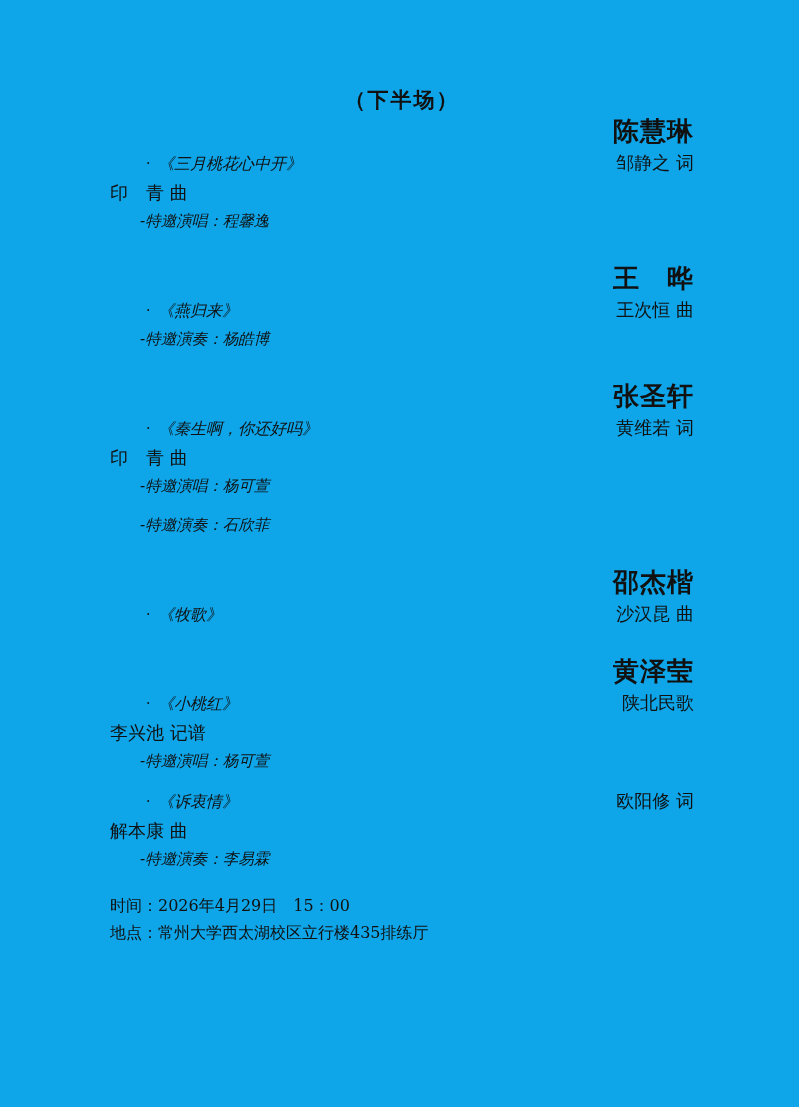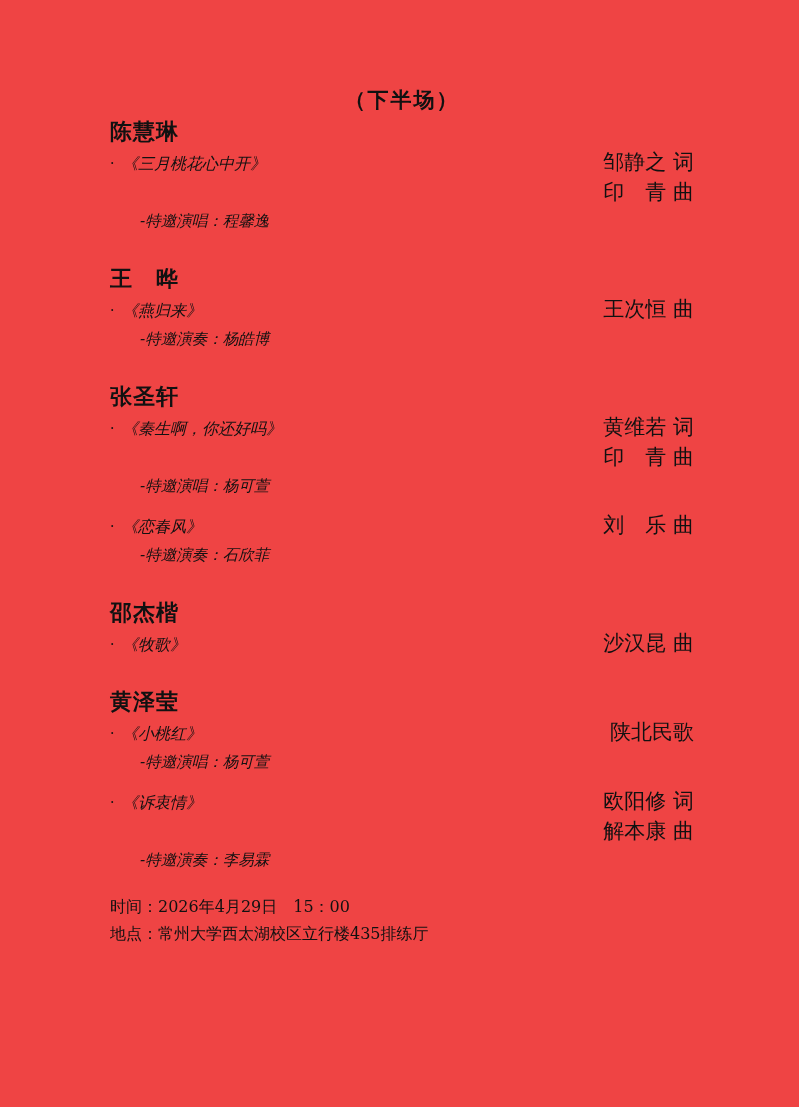--- a/index.html
+++ b/index.html
@@ -1,66 +1,66 @@
 <!DOCTYPE html>
 <html><head>
 <meta charset="utf-8">
 <style>
   html, body { margin: 0; padding: 0; background: #e8e8e8; }
   .page {
     position: relative;
     width: 799px;
     height: 1107px;
     margin: 0 auto;
-    background: #ef4444;
+    background: #0ea5e9;
     color: #111111;
     font-family: "DejaVu Serif", "Liberation Serif", serif;
     box-sizing: border-box;
     padding: 84px 105px 0 110px;
     overflow: hidden;
   }
   .program-title {
     text-align: center;
     font-size: 21px;
     font-weight: bold;
     line-height: 31px;
     letter-spacing: 2px;
   }
   .performer {
     margin: 0;
-    text-align: left;
-    font-size: 22px;
+    text-align: right;
+    font-size: 26px;
     font-weight: bold;
     line-height: 33px;
     letter-spacing: 1px;
   }
   .section { margin: 0; }
   .section + .section { margin-top: 26px; }
   .song { font-size: 16px; }
   .song + .song { margin-top: 10px; }
   .row1 {
     display: flex;
     justify-content: space-between;
     align-items: baseline;
     line-height: 29px;
   }
-  .title-wrap { white-space: nowrap; }
+  .title-wrap { white-space: nowrap; margin-left: 36px; }
   .bullet {
     display: inline-block;
     width: 12px;
     font-size: 14px;
     vertical-align: 1px;
   }
   .song-title { font-style: italic; }
   .credit, .credit-line {
     white-space: nowrap;
     line-height: 29px;
-    font-size: 21px;
+    font-size: 18px;
   }
-  .credit-line { text-align: right; }
+  .credit-line { text-align: left; }
   .guest {
     line-height: 29px;
     padding-left: 30px;
     font-size: 15.5px;
     font-style: italic;
   }
   .footer {
     margin-top: 18px;
     text-align: left;
     font-size: 16px;
@@ -101,24 +101,20 @@
     <h2 class="performer">张圣轩</h2>
     <div class="song">
       <div class="row1">
         <span class="title-wrap"><span class="bullet">·</span><span class="song-title">《秦生啊，你还好吗》</span></span>
         <span class="credit">黄维若 词</span>
       </div>
       <div class="credit-line">印　青 曲</div>
       <div class="guest">-特邀演唱：杨可萱</div>
     </div>
     <div class="song">
-      <div class="row1">
-        <span class="title-wrap"><span class="bullet">·</span><span class="song-title">《恋春风》</span></span>
-        <span class="credit">刘　乐 曲</span>
-      </div>
       <div class="guest">-特邀演奏：石欣菲</div>
     </div>
   </section>
 
   <section class="section">
     <h2 class="performer">邵杰楷</h2>
     <div class="song">
       <div class="row1">
         <span class="title-wrap"><span class="bullet">·</span><span class="song-title">《牧歌》</span></span>
         <span class="credit">沙汉昆 曲</span>
@@ -126,20 +122,21 @@
     </div>
   </section>
 
   <section class="section">
     <h2 class="performer">黄泽莹</h2>
     <div class="song">
       <div class="row1">
         <span class="title-wrap"><span class="bullet">·</span><span class="song-title">《小桃红》</span></span>
         <span class="credit">陕北民歌</span>
       </div>
+      <div class="credit-line">李兴池 记谱</div>
       <div class="guest">-特邀演唱：杨可萱</div>
     </div>
     <div class="song">
       <div class="row1">
         <span class="title-wrap"><span class="bullet">·</span><span class="song-title">《诉衷情》</span></span>
         <span class="credit">欧阳修 词</span>
       </div>
       <div class="credit-line">解本康 曲</div>
       <div class="guest">-特邀演奏：李易霖</div>
     </div>

